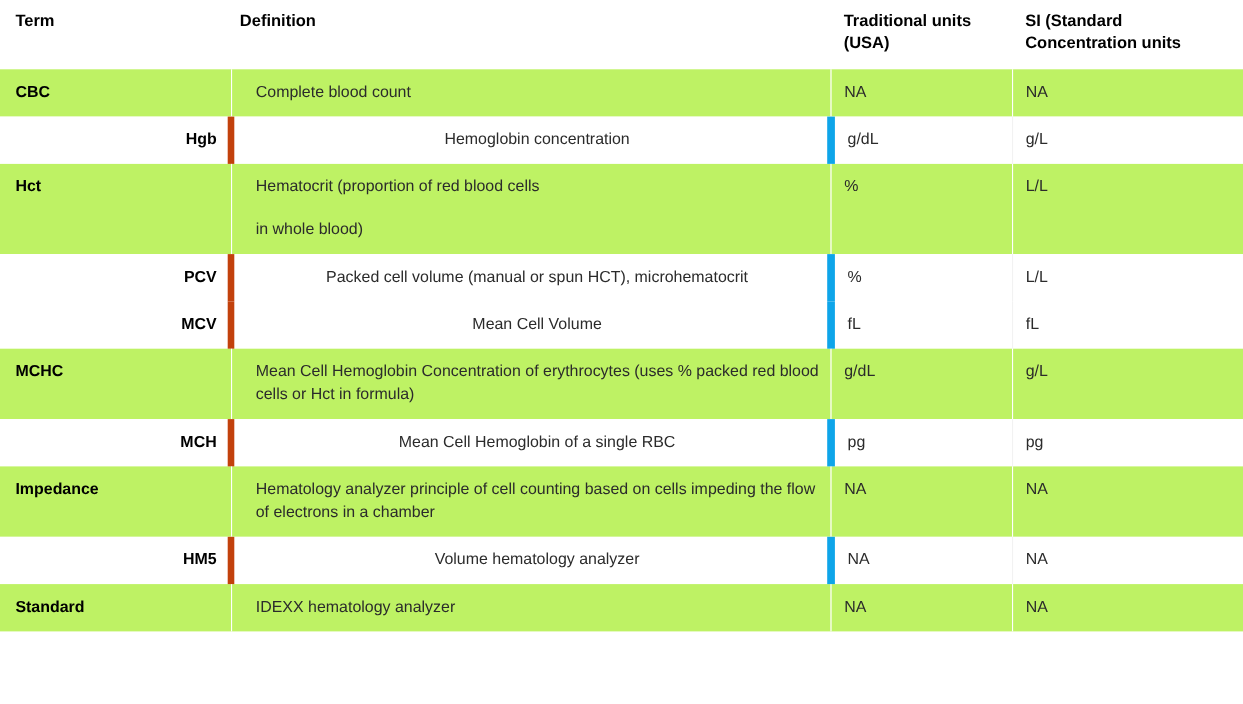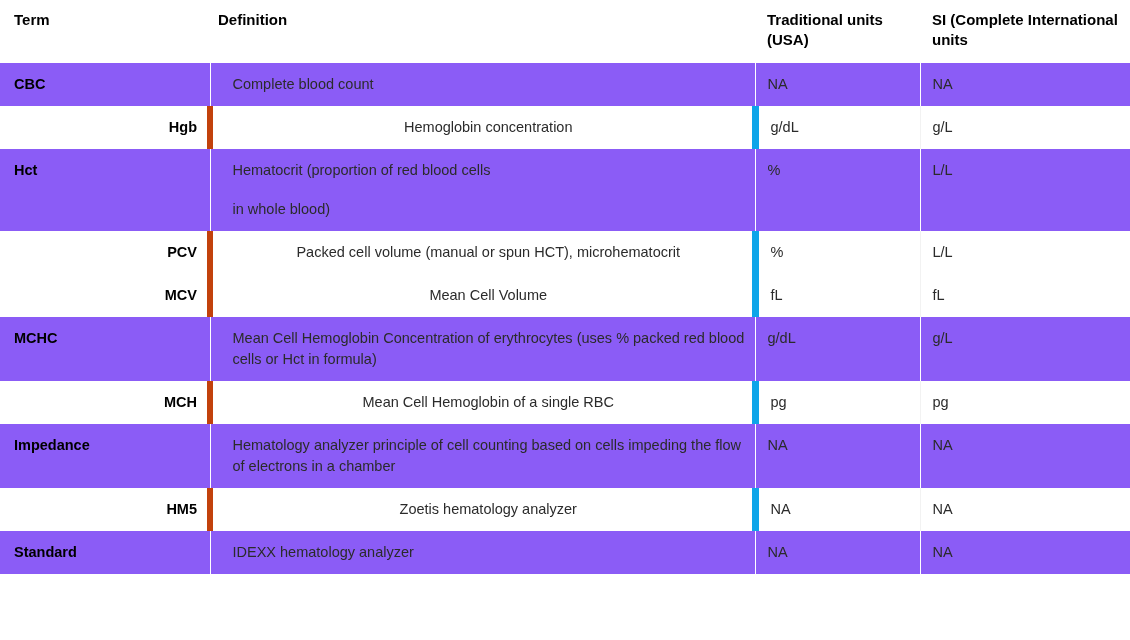--- a/index.html
+++ b/index.html
@@ -49,21 +49,21 @@
     border: none;
     color: #2b2b2b;
   }
   tbody td.c1 {
     font-weight: bold;
     color: #000000;
     padding-left: 14px;
   }
   tbody td.c2 { padding-left: 22px; }
 
-  tbody tr.shade td { background: #8b5cf6; }
+  tbody tr.shade td { background: #bef264; }
   tbody tr.plain td { background: #ffffff; }
 
   tbody tr.plain td.c1 { border-right: 6px solid #c2410c; text-align: right; }
   tbody tr.shade td.c1 { border-right: 1px solid #ffffff; }
   tbody tr.plain td.c2 { border-right: 7px solid #0ea5e9; text-align: center; }
   tbody tr.shade td.c2 { border-right: 1px solid #ffffff; }
   tbody tr.plain td.c3 { border-right: 1px solid #f2f2f2; }
   tbody tr.shade td.c3 { border-right: 1px solid #ffffff; }
 
   .def-line2 {
@@ -83,21 +83,21 @@
       <col class="c-term">
       <col class="c-def">
       <col class="c-trad">
       <col class="c-si">
     </colgroup>
     <thead>
       <tr>
         <th class="th-term">Term</th>
         <th class="th-def">Definition</th>
         <th>Traditional units (USA)</th>
-        <th>SI (Complete International units</th>
+        <th>SI (Standard Concentration units</th>
       </tr>
     </thead>
     <tbody>
       <tr class="shade">
         <td class="c1">CBC</td>
         <td class="c2">Complete blood count</td>
         <td class="c3">NA</td>
         <td class="c4">NA</td>
       </tr>
       <tr class="plain">
@@ -140,21 +140,21 @@
         <td class="c4">pg</td>
       </tr>
       <tr class="shade">
         <td class="c1">Impedance</td>
         <td class="c2">Hematology analyzer principle of cell counting based on cells impeding the flow of electrons in a chamber</td>
         <td class="c3">NA</td>
         <td class="c4">NA</td>
       </tr>
       <tr class="plain">
         <td class="c1">HM5</td>
-        <td class="c2">Zoetis hematology analyzer</td>
+        <td class="c2">Volume hematology analyzer</td>
         <td class="c3">NA</td>
         <td class="c4">NA</td>
       </tr>
       <tr class="shade">
         <td class="c1">Standard</td>
         <td class="c2">IDEXX hematology analyzer</td>
         <td class="c3">NA</td>
         <td class="c4">NA</td>
       </tr>
     </tbody>

